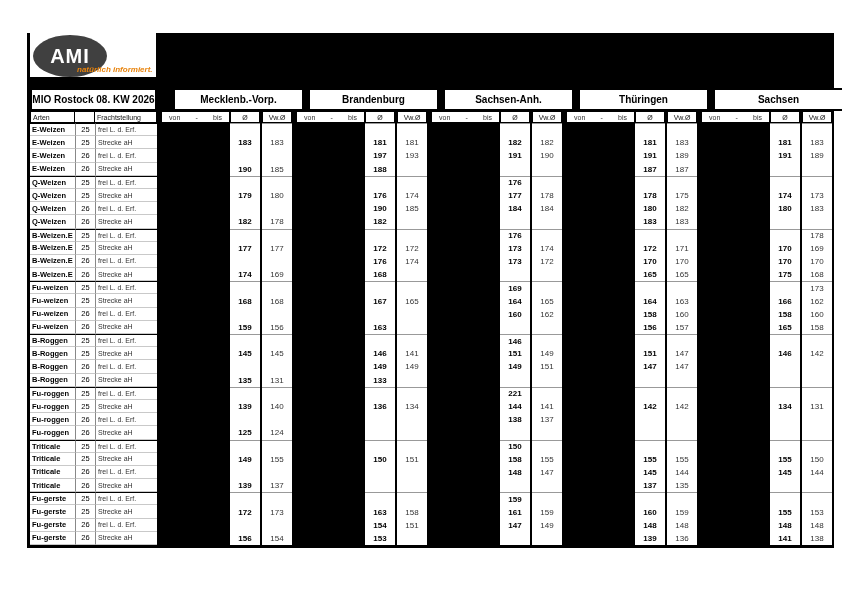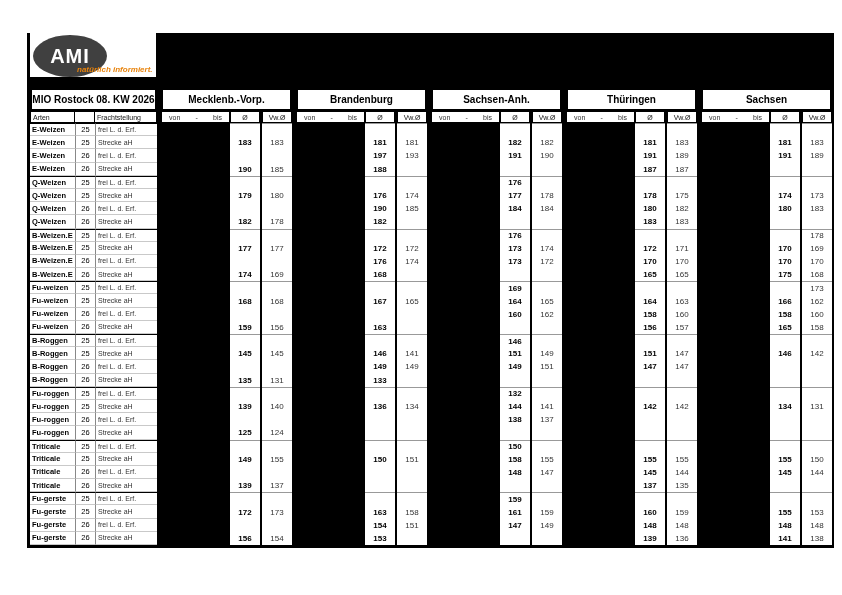--- a/index.html
+++ b/index.html
@@ -11,21 +11,21 @@
   .logo-box { position:absolute; left:30px; top:33px; width:126px; height:44px; background:#fff; }
   .logo-ellipse { position:absolute; left:3px; top:2px; width:74px; height:42px; background:#404040;
                   border-radius:50%; display:flex; align-items:center; justify-content:center; }
   .logo-ami { color:#fff; font-weight:bold; font-size:20px; letter-spacing:1px; }
   .tagline { position:absolute; left:47px; top:32px; color:#E8830C; font-size:8px;
              font-style:italic; font-weight:bold; white-space:nowrap; }
 
   .table { position:absolute; left:30px; top:88px; }
 
   .hrow { display:flex; height:23px; }
-  .title-cell { width:127px; margin-right:4px; background:#fff; border:2px solid #000;
+  .title-cell { width:127px; margin-right:16px; background:#fff; border:2px solid #000;
                 font-weight:bold; font-size:10px; display:flex; align-items:center; justify-content:center;
                 white-space:nowrap; }
   .region-box { width:131px; margin-right:4px; background:#fff; border:2px solid #000;
                 font-weight:bold; font-size:10px; display:flex; align-items:center; justify-content:center; }
 
   .shrow { display:flex; height:12px; }
   .sub-cell { background:#fff; border:1px solid #000; font-size:7px; color:#111;
               display:flex; align-items:center; overflow:hidden; }
   .sub-arten { width:45px; padding-left:2px; }
   .sub-blank { width:20px; border-left:none; }
@@ -739,21 +739,21 @@
             <div class="cell c-avg"></div>
             <div class="cell c-vw"></div>
           </div>
           <div class="r-region">
             <div class="cell c-vonbis"></div>
             <div class="cell c-avg"></div>
             <div class="cell c-vw"></div>
           </div>
           <div class="r-region">
             <div class="cell c-vonbis"></div>
-            <div class="cell c-avg">132</div>
+            <div class="cell c-avg">221</div>
             <div class="cell c-vw"></div>
           </div>
           <div class="r-region">
             <div class="cell c-vonbis"></div>
             <div class="cell c-avg"></div>
             <div class="cell c-vw"></div>
           </div>
           <div class="r-region">
             <div class="cell c-vonbis"></div>
             <div class="cell c-avg"></div>

